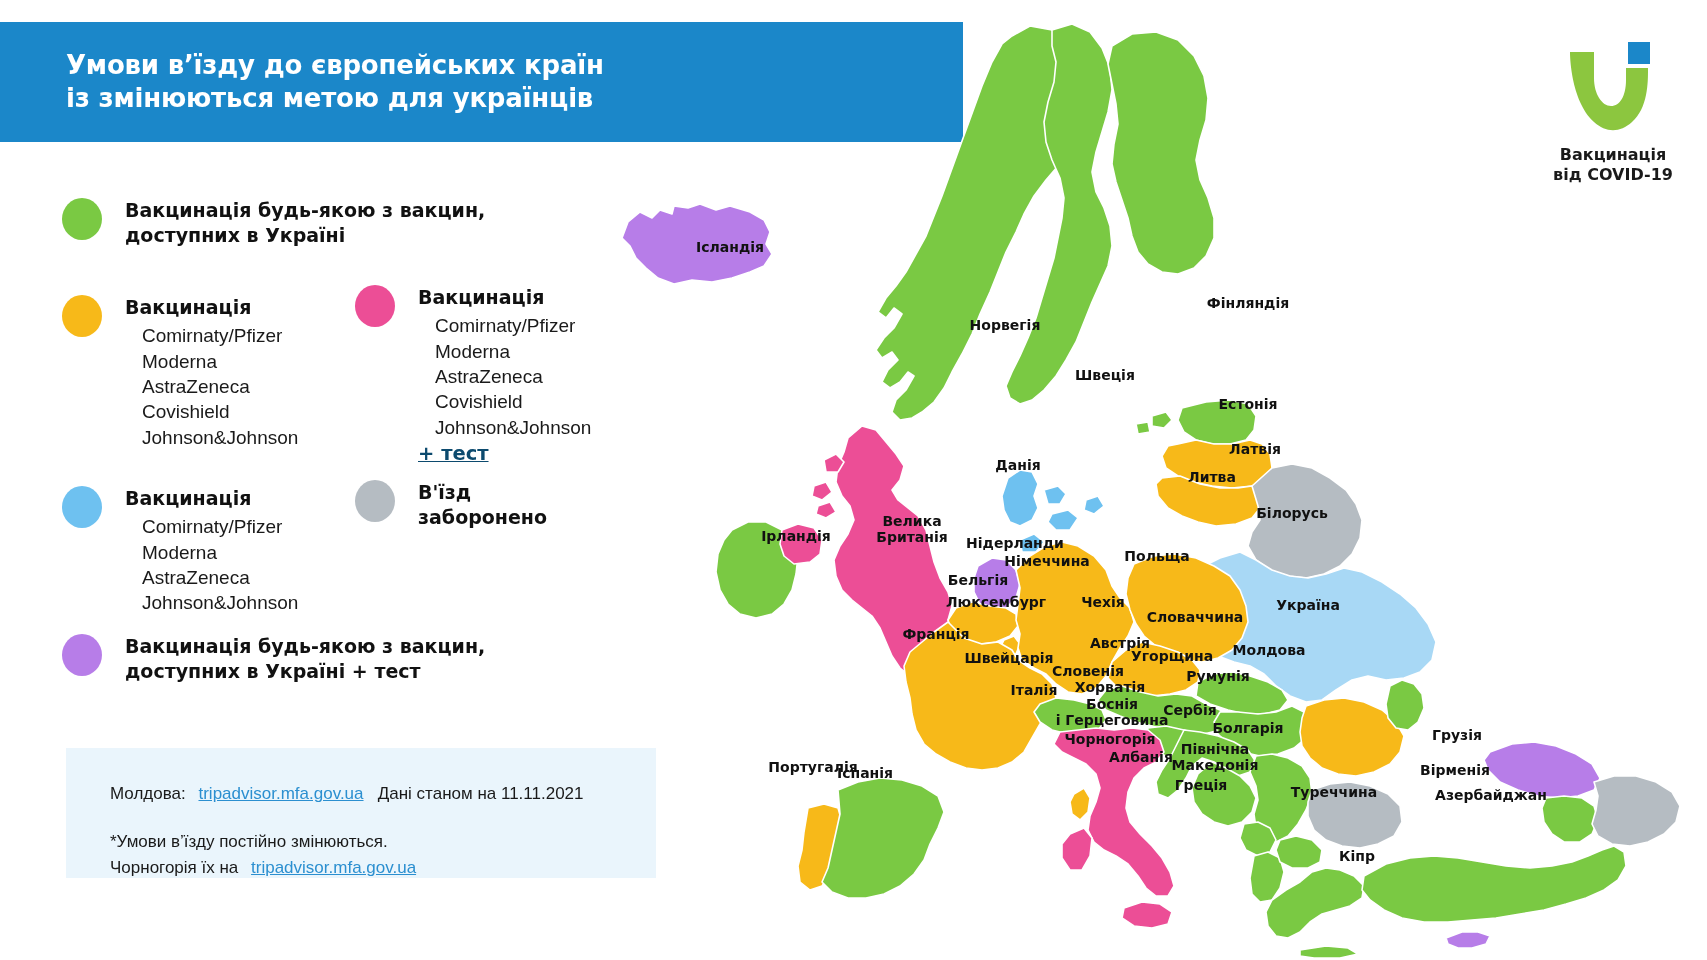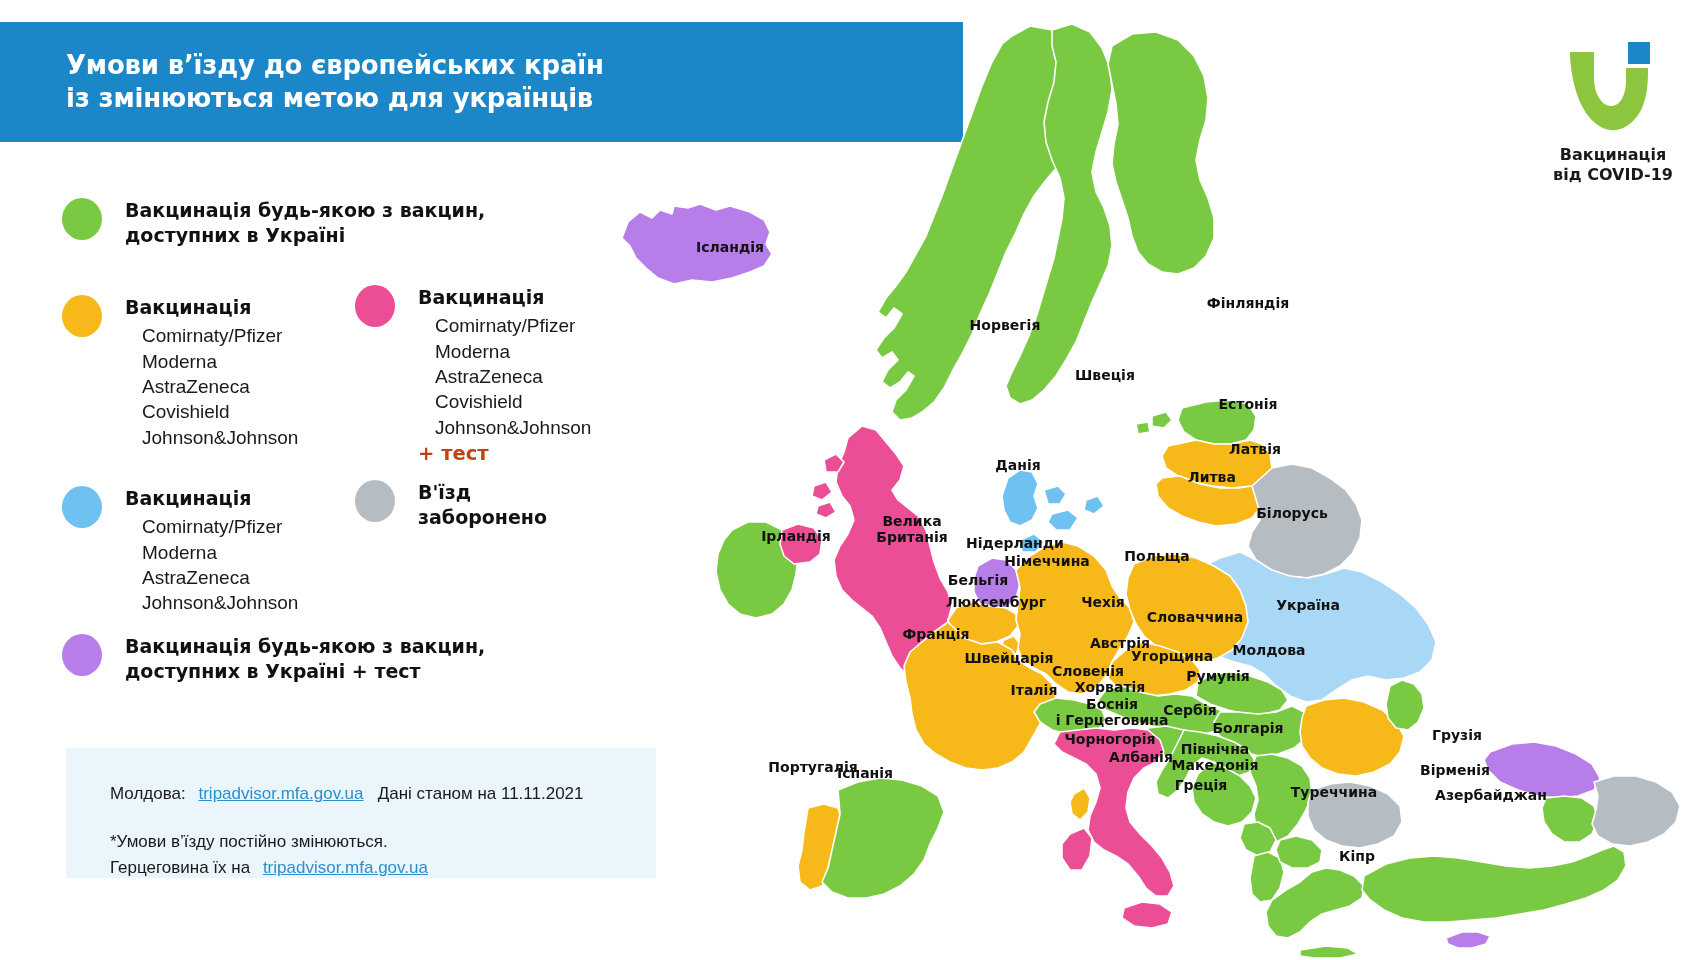--- a/index.html
+++ b/index.html
@@ -40,22 +40,23 @@
     font-size:19px; font-weight:bold; color:#111111; line-height:1.32;
     font-family:"DejaVu Sans", sans-serif;
   }
   .leg-head .ln { display:block; white-space:nowrap; }
   .vax-list { margin-top:3px; padding-left:17px; }
   .vax-list li {
     list-style:none; font-size:19px; color:#1a1a1a; line-height:1.34;
     font-family:"Liberation Sans", sans-serif;
   }
   .plus-test {
-    font-size:19.5px; font-weight:bold; color:#c2410c; margin-top:2px;
+    font-size:19.5px; font-weight:bold; color:#0c4a6e; margin-top:2px;
     font-family:"DejaVu Sans", sans-serif;
+    text-decoration:underline;
   }
 
   #leg-green  { left:62px; top:8px;   width:520px; }
   #leg-orange { left:62px; top:105px; width:300px; }
   #leg-pink   { left:355px;top:95px;  width:300px; }
   #leg-blue   { left:62px; top:296px; width:300px; }
   #leg-gray   { left:355px;top:290px; width:260px; }
   #leg-purple { left:62px; top:444px; width:520px; }
 
   
@@ -189,21 +190,21 @@
   <div id="source-box">
     <div class="line" id="src-row1">
       <span>Молдова:</span>
       <span class="lnk">tripadvisor.mfa.gov.ua</span>
       <span>&nbsp;</span>
       <span>Дані станом на 11.11.2021</span>
     </div>
     <div class="line" id="src-row2">
       <div>*Умови в’їзду постійно змінюються.</div>
       <div>
-        <span>Герцеговина їх на </span><span class="lnk">tripadvisor.mfa.gov.ua</span>
+        <span>Чорногорія їх на </span><span class="lnk">tripadvisor.mfa.gov.ua</span>
       </div>
     </div>
   </div>
 
   <div id="map">
     <svg viewBox="0 0 1107 960" xmlns="http://www.w3.org/2000/svg">
       <g stroke="#ffffff" stroke-width="1.6" stroke-linejoin="round">
 
         <path fill="#b77de8" d="M28 222 L40 212 L52 218 L60 210 L72 214 L74 206 L88 208 L100 204 L116 210
              L130 206 L150 212 L164 220 L170 232 L166 244 L172 254 L164 266 L150 272

